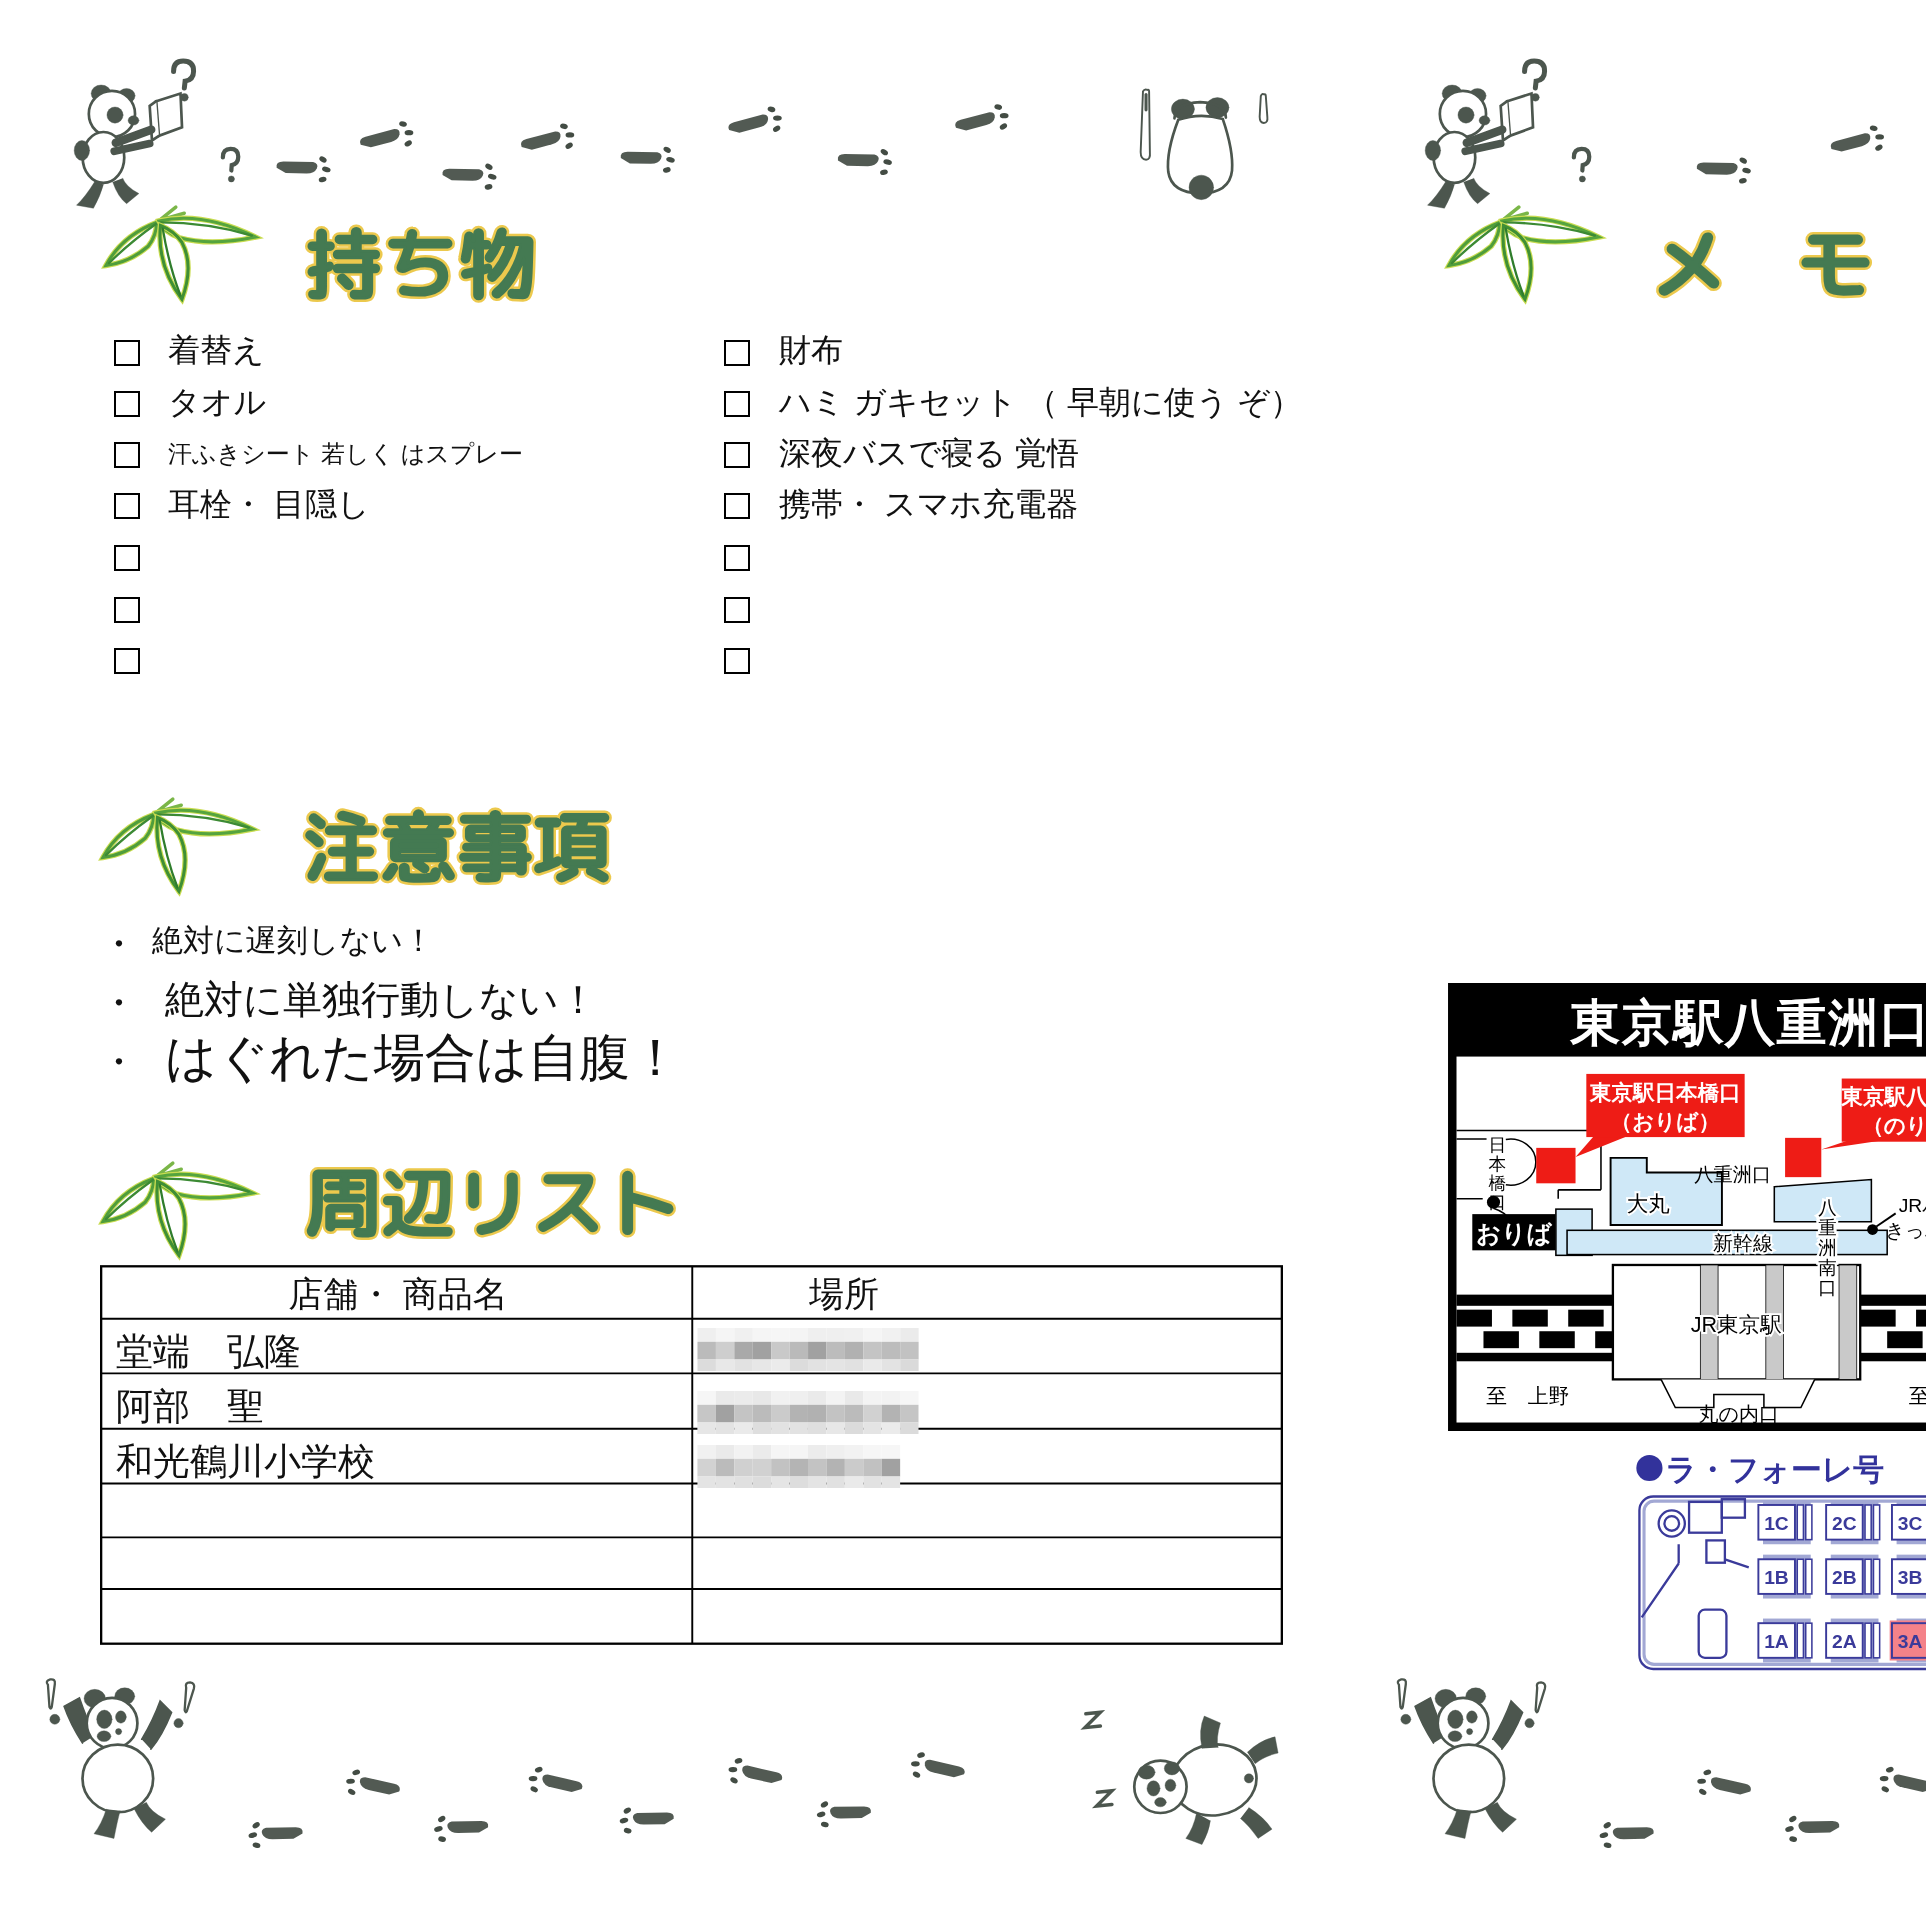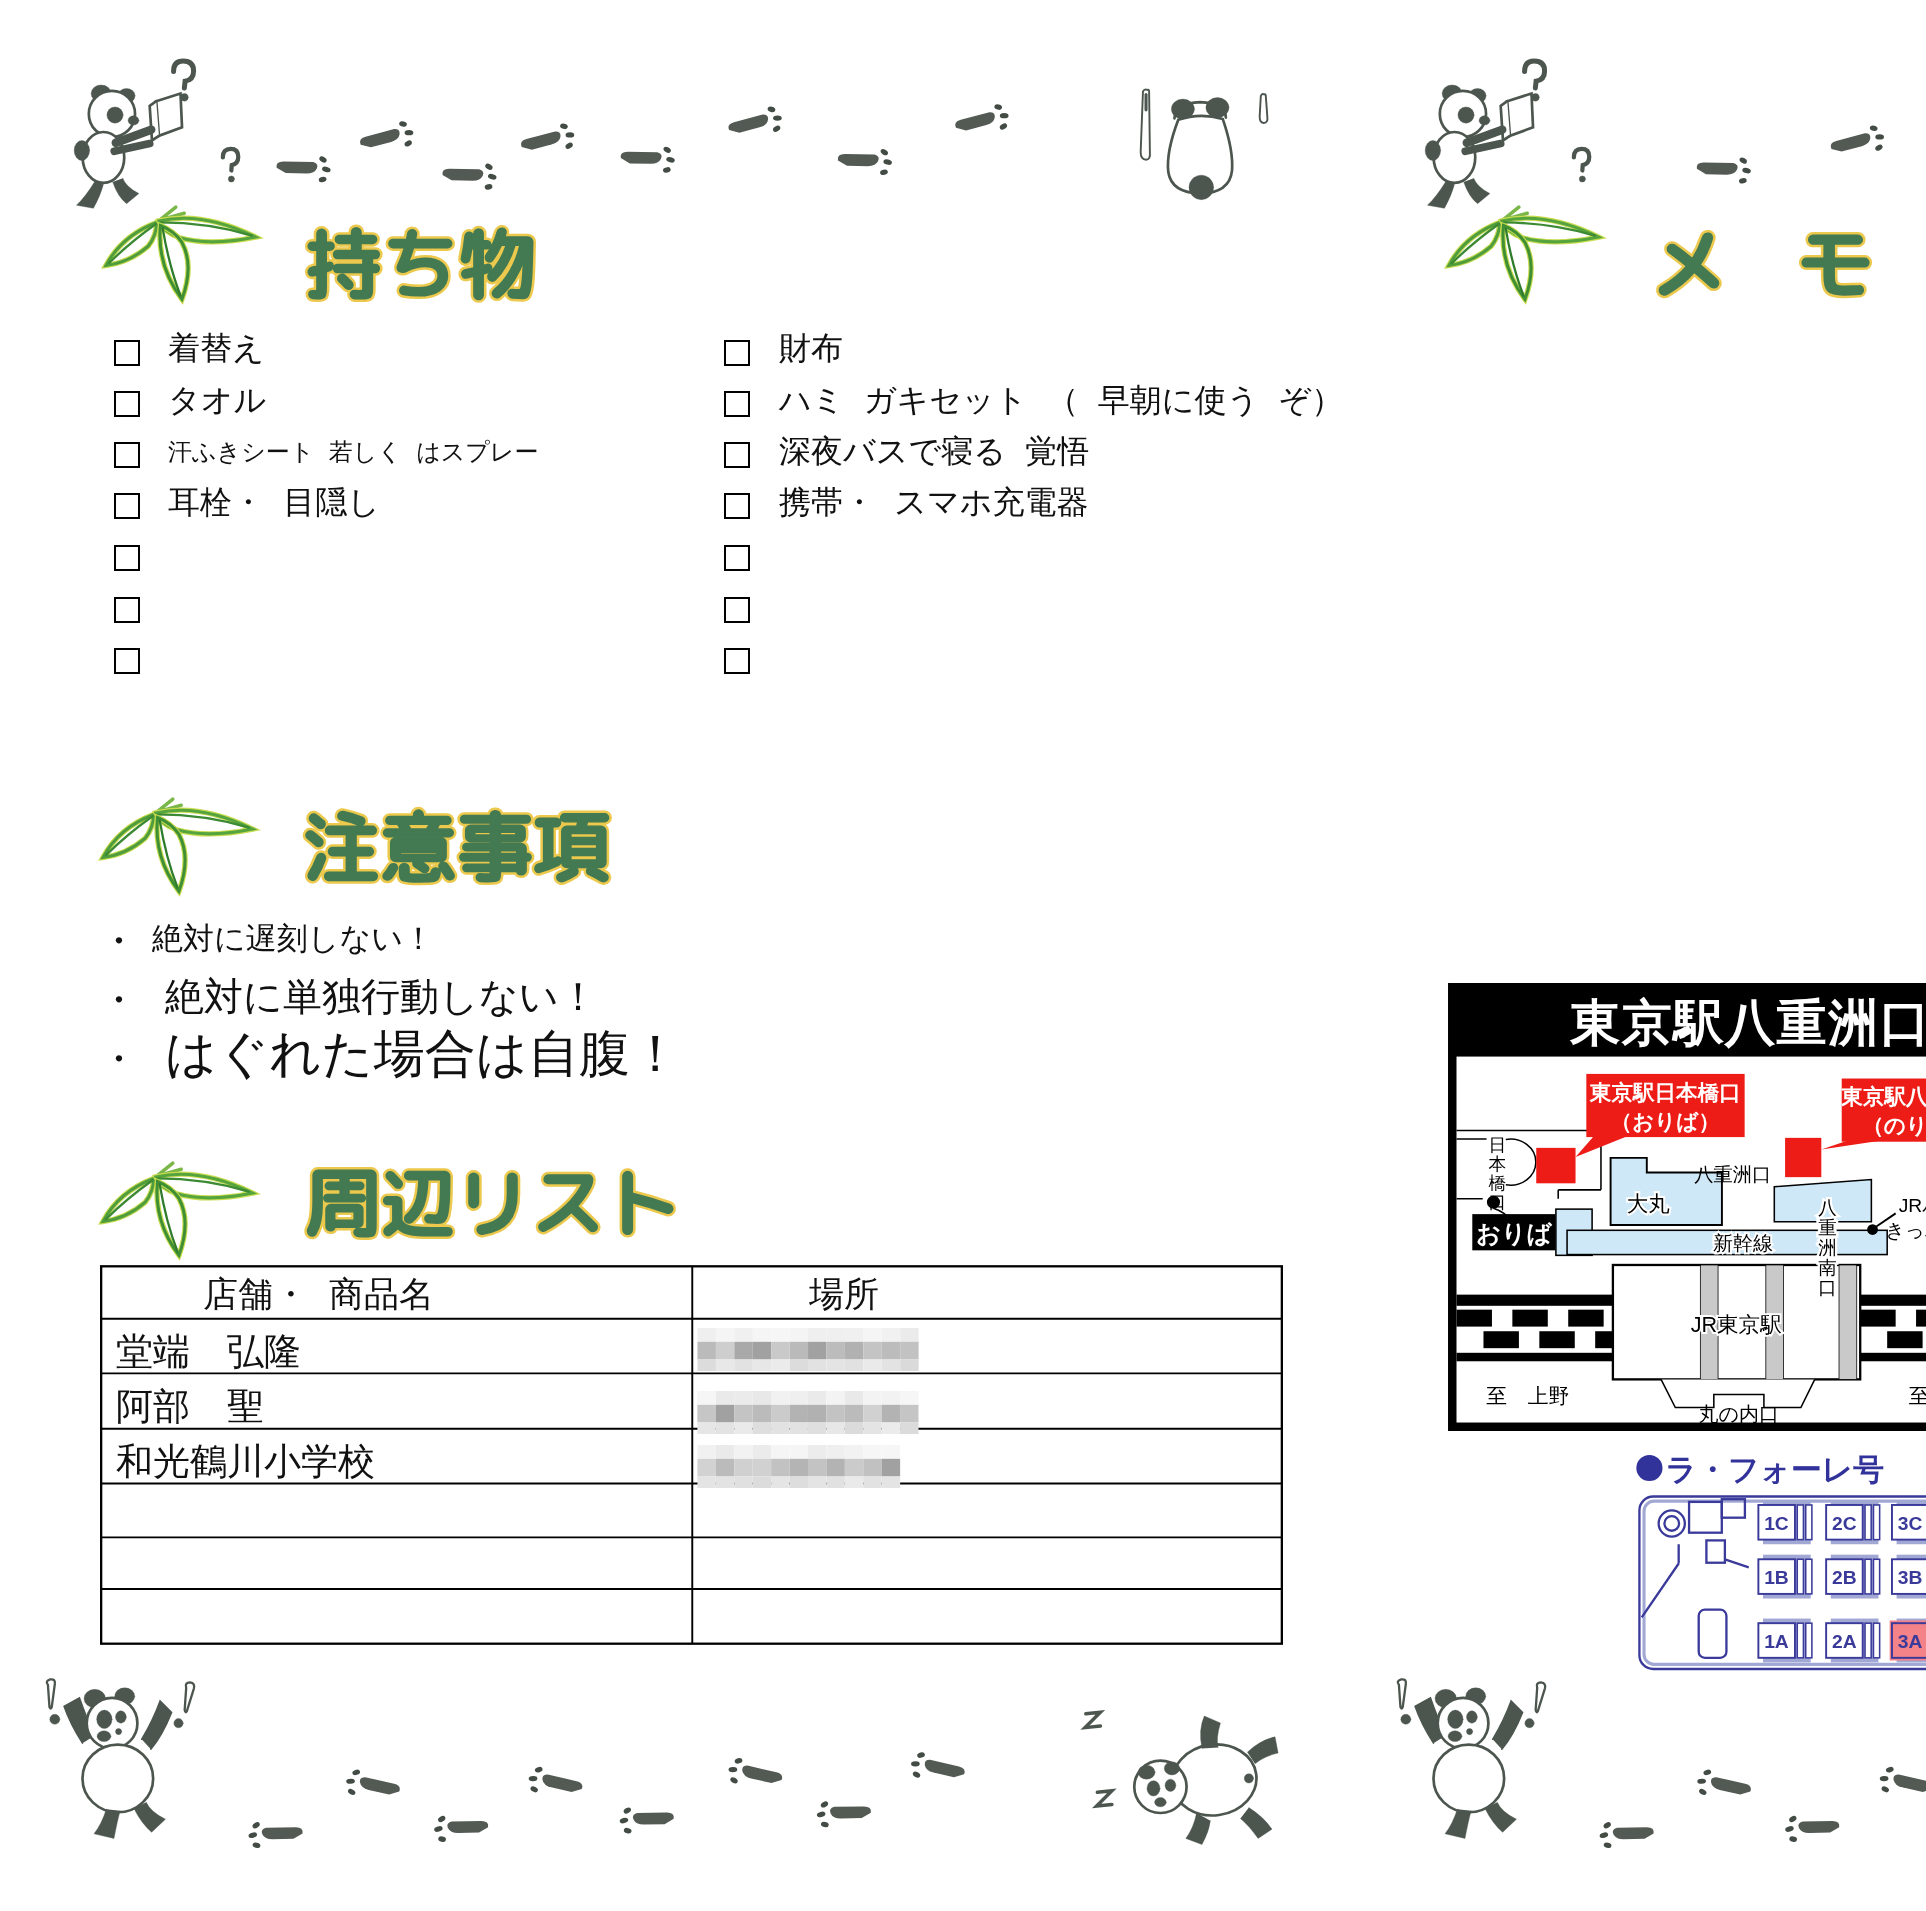--- a/index.html
+++ b/index.html
@@ -1,19 +1,19 @@
 <!DOCTYPE html>
 <html lang="ja" style="font-size:6.2px"><head><meta charset="utf-8">
 <style>
 html,body{margin:0;padding:0;background:#fff;}
 #page{position:relative;width:2703px;height:1911px;background:#ffffff;overflow:hidden;
   font-family:"Liberation Serif",serif;color:#111;}
 .abs{position:absolute;white-space:nowrap;}
 .ck{position:absolute;width:21.6px;height:21.6px;border:2.3px solid #000;background:#fff;}
-.ser{font-family:Liberation Mono, monospace;}
+.ser{font-family:Liberation Sans, sans-serif;}
 svg{position:absolute;overflow:visible;}
 </style></head><body>
 <div id="page">
 
 <svg class="abs" style="left:58px;top:54px" width="208" height="166" viewBox="0 0 540 430">
       <g stroke="#4c564e" fill="none" stroke-linecap="round">
         <path d="M300,45 Q300,18 325,18 Q352,18 352,44 Q352,66 330,70 L328,88" stroke-width="13"></path>
         <circle cx="328" cy="112" r="10" fill="#4c564e"></circle>
         <path d="M428,268 Q428,246 448,246 Q468,246 468,266 Q468,284 451,288 L450,302" stroke-width="11"></path>
         <circle cx="450" cy="324" r="8" fill="#4c564e"></circle>
@@ -212,21 +212,21 @@
 <rect x="3" y="3" width="3066" height="980" fill="#fff" stroke="#000" stroke-width="6"></rect>
 <line x1="1538" y1="3" x2="1538" y2="983" stroke="#000" stroke-width="5"></line>
 <line x1="0" y1="139" x2="3072" y2="139" stroke="#000" stroke-width="5"></line>
 <line x1="0" y1="281" x2="3072" y2="281" stroke="#000" stroke-width="5"></line>
 <line x1="0" y1="425" x2="3072" y2="425" stroke="#000" stroke-width="5"></line>
 <line x1="0" y1="567" x2="3072" y2="567" stroke="#000" stroke-width="5"></line>
 <line x1="0" y1="707" x2="3072" y2="707" stroke="#000" stroke-width="5"></line>
 <line x1="0" y1="841" x2="3072" y2="841" stroke="#000" stroke-width="5"></line>
 </svg>
 
-<div class="abs ser" style="left:203px;top:1271px;width:390px;font-size:35px;text-align:left">店舗・ 商品名</div>
+<div class="abs ser" style="left:203px;top:1271px;width:390px;font-size:35px;text-align:center">店舗・ 商品名</div>
 
 <div class="abs ser" style="left:809px;top:1271px;width:354px;font-size:35px;">場所</div>
 
 <div class="abs ser" style="left:116px;top:1327px;font-size:37px">堂端　弘隆</div>
 
 <div class="abs ser" style="left:116px;top:1382px;font-size:37px">阿部　聖</div>
 
 <div class="abs ser" style="left:116px;top:1437px;font-size:37px">和光鶴川小学校</div>
 
 <svg class="abs" style="left:697px;top:1328px" width="239" height="43" viewBox="0 0 620 112">

